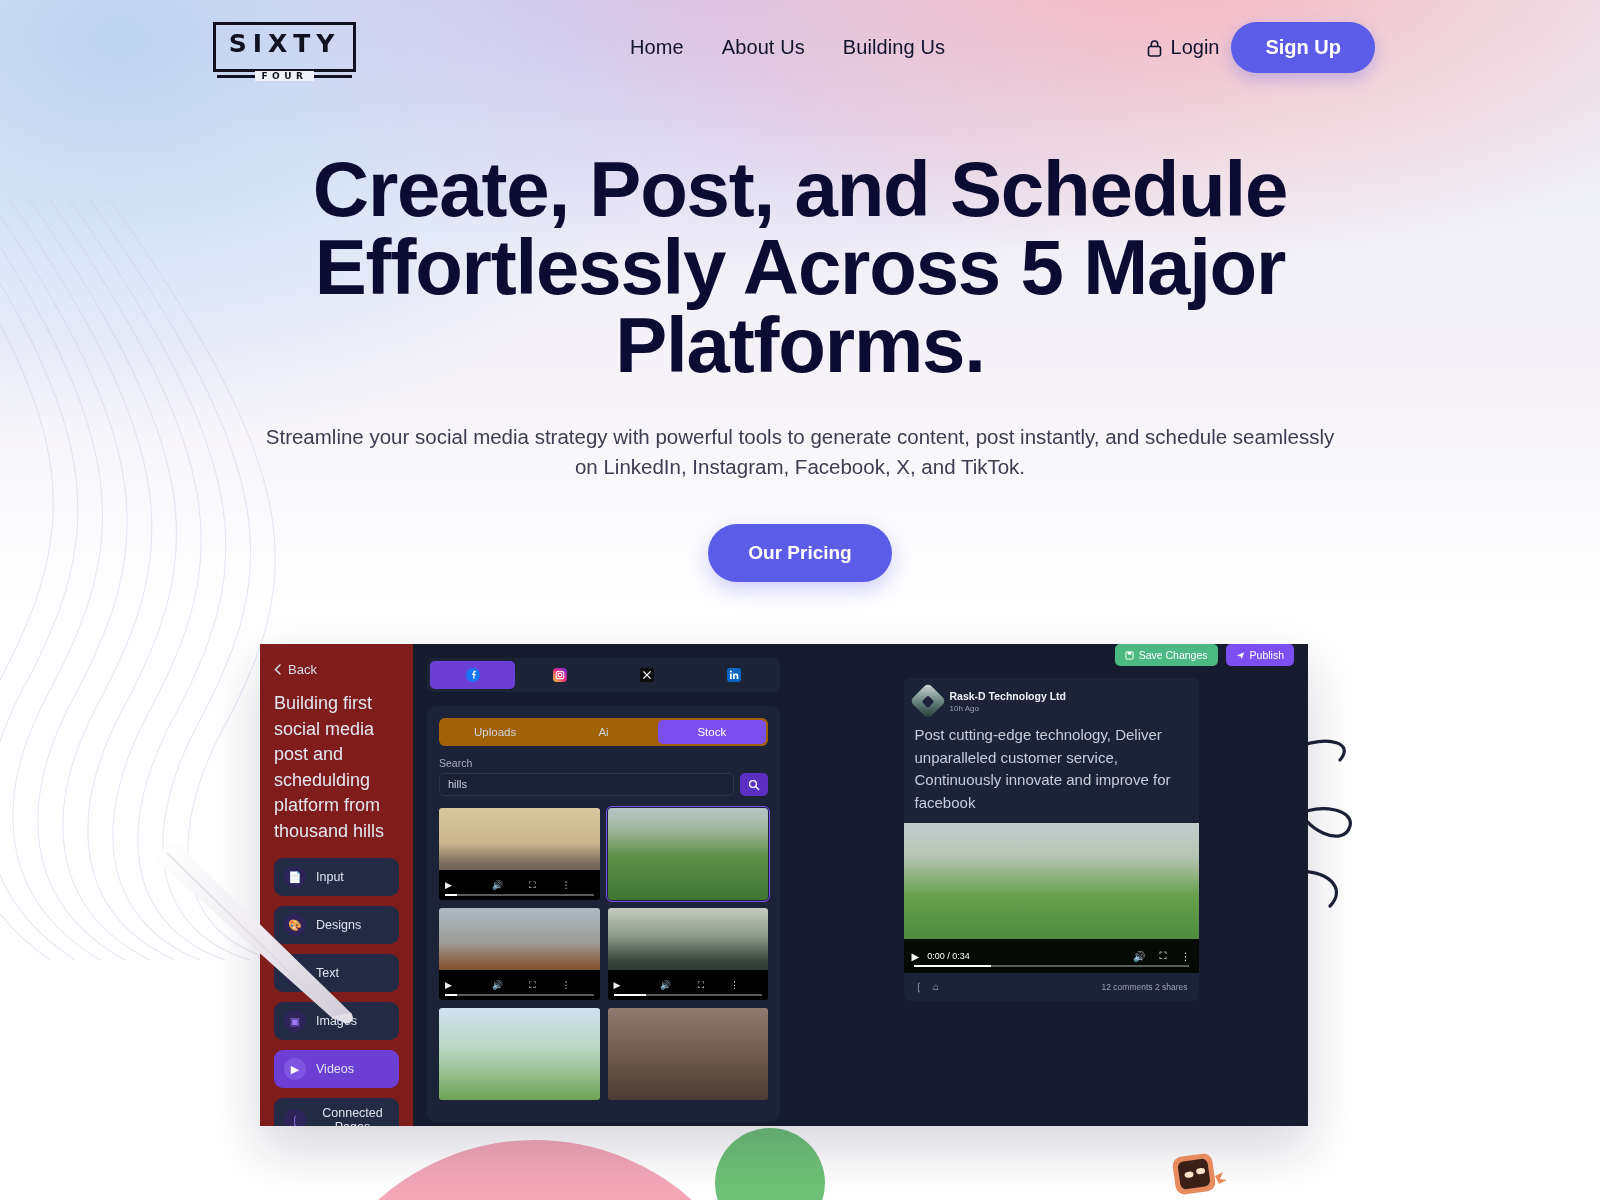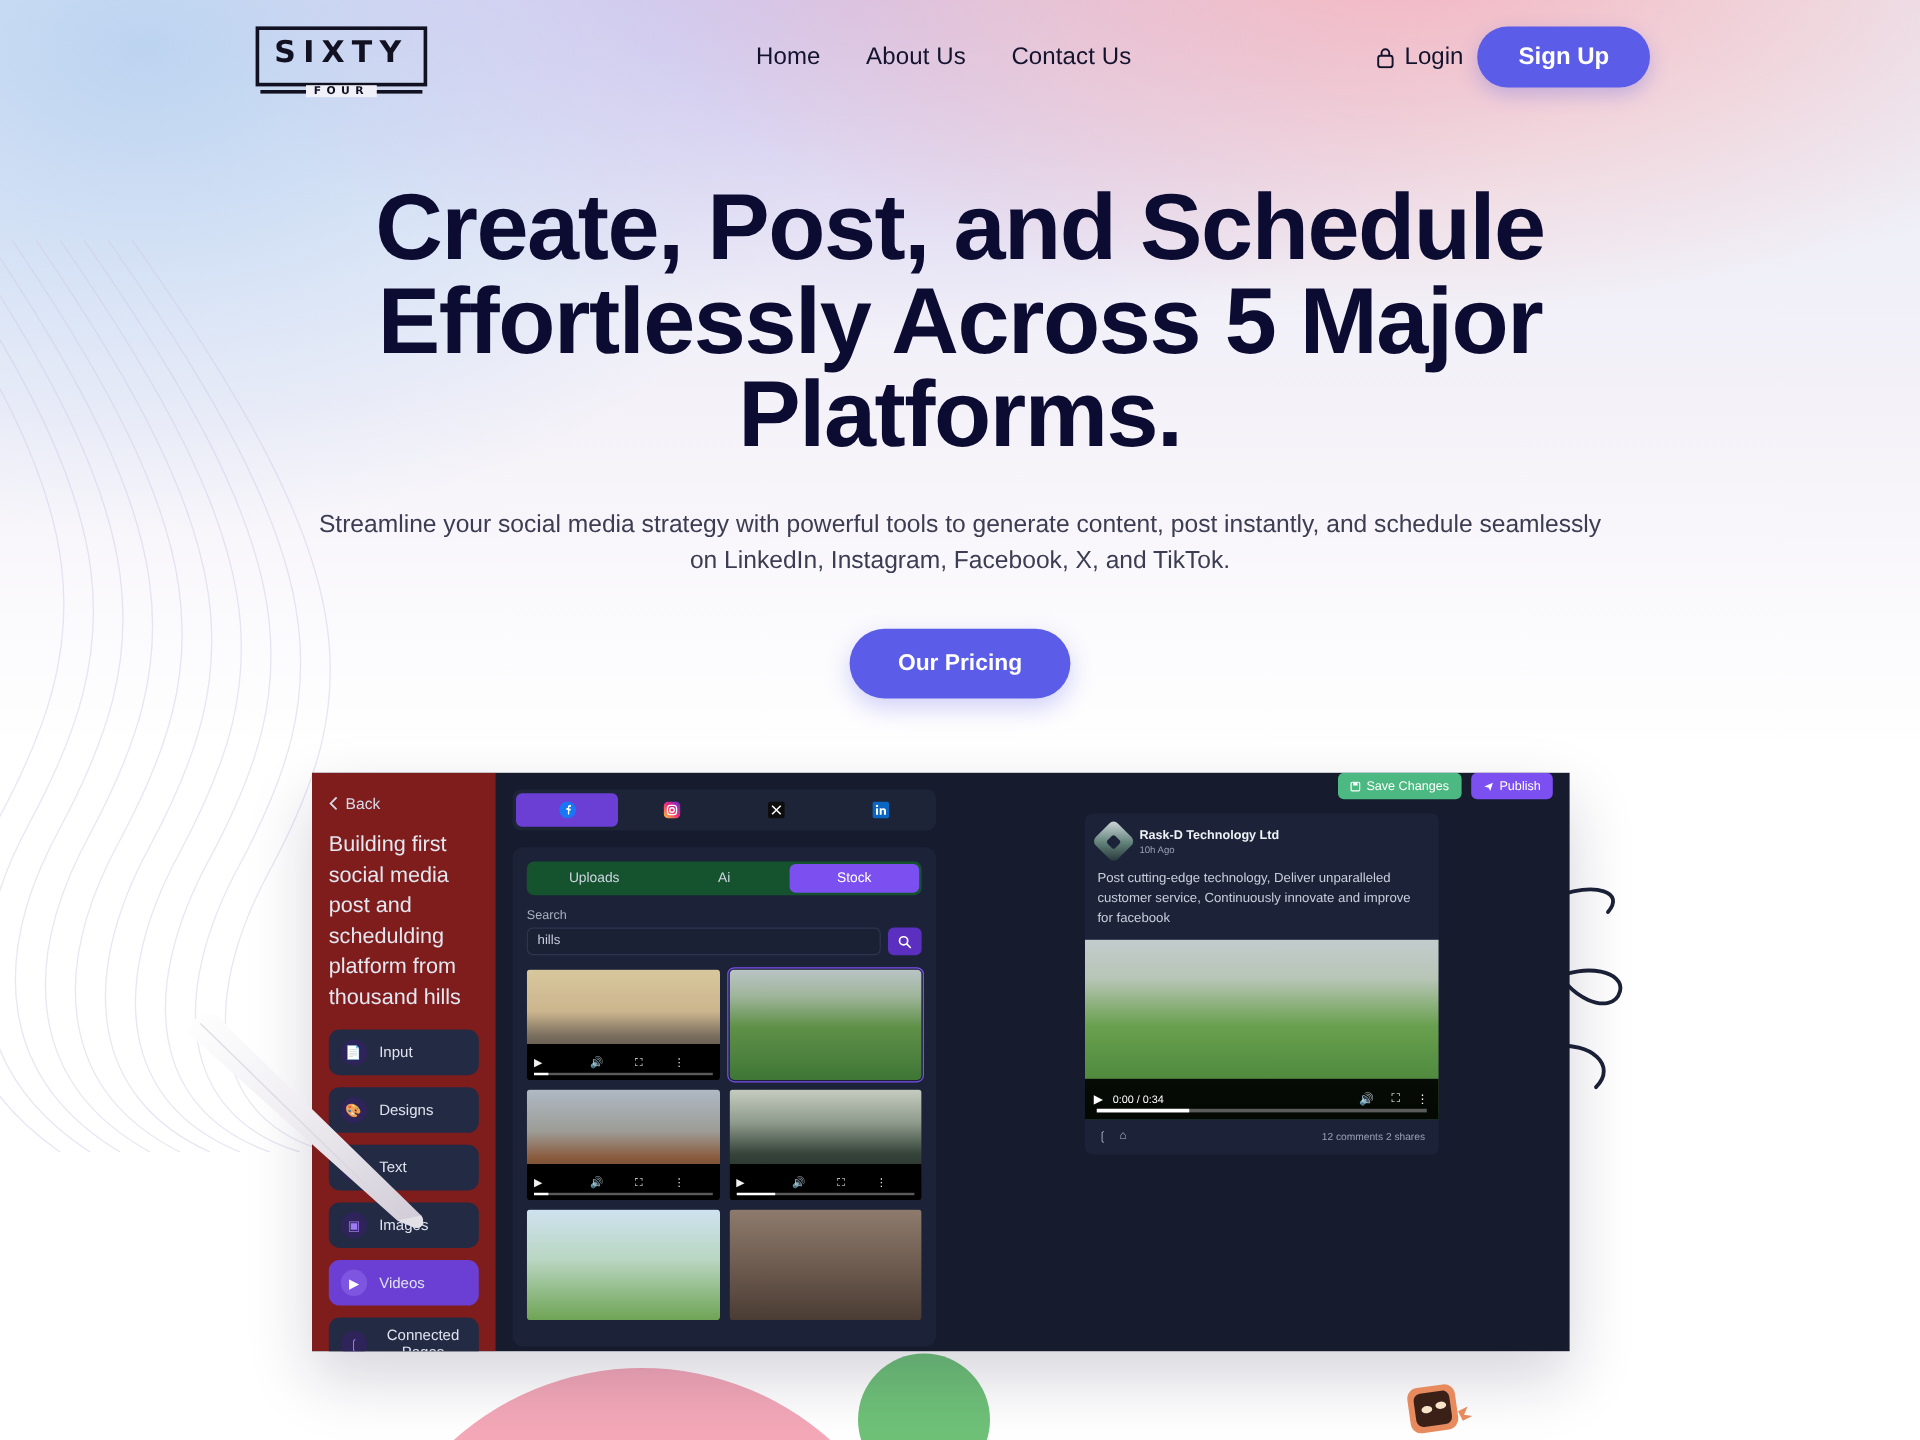--- a/index.html
+++ b/index.html
@@ -118,21 +118,21 @@
 
   
   #mk-center { position: absolute; left: 153px; top: 0; width: 381px; height: 482px; padding: 14px 14px 0; }
   #mk-platforms {
     height: 34px; background: #1d2438; border-radius: 7px; display: flex; align-items: center;
     padding: 3px; gap: 2px; margin-bottom: 14px;
   }
   .mk-plat { flex: 1; height: 28px; border-radius: 5px; display: flex; align-items: center; justify-content: center; }
   .mk-plat.active { background: #6b3fd4; }
   #mk-panel { background: #1c2338; border-radius: 9px; padding: 12px; height: 416px; }
-  #mk-tabs { height: 28px; background: #14532d; border-radius: 6px; display: flex; align-items: center; padding: 2px; }
+  #mk-tabs { height: 28px; background: #a16207; border-radius: 6px; display: flex; align-items: center; padding: 2px; }
   .mk-tab { flex: 1; text-align: center; font-size: 11.5px; color: #cfd4e2; line-height: 24px; border-radius: 5px; }
   .mk-tab.active { background: #7c4ff0; color: #fff; }
   #mk-search-label { color: #aab0c2; font-size: 10.5px; margin: 11px 0 4px; }
   #mk-search-row { display: flex; gap: 6px; }
   #mk-search-input {
     flex: 1; height: 23px; background: #1a2134; border: 1px solid #2d3consistency;
     border: 1px solid #2d3550; border-radius: 5px; color: #c9cede; font-size: 11px;
     padding: 0 8px; line-height: 21px;
   }
   #mk-search-btn { width: 28px; height: 23px; background: #5b2fbf; border-radius: 5px; display: flex; align-items: center; justify-content: center; }
@@ -157,21 +157,21 @@
   #mk-preview { width: 295px; margin: 8px auto 0; background: #1c2338; border-radius: 6px; overflow: hidden; }
   #mk-prev-head { display: flex; align-items: center; gap: 9px; padding: 10px 11px; }
   #mk-prev-avatar {
     width: 26px; height: 26px; flex: 0 0 26px; transform: rotate(45deg); border-radius: 5px;
     background: linear-gradient(135deg, #d7dee0 0%, #5f7f77 55%, #233034 100%);
     display: flex; align-items: center; justify-content: center;
   }
   #mk-prev-avatar span { width: 9px; height: 9px; background: #1c2338; border-radius: 2px; }
   #mk-prev-name { color: #eef1f6; font-size: 10.5px; font-weight: 700; }
   #mk-prev-time { color: #99a0b4; font-size: 8px; margin-top: 2px; }
-  #mk-prev-text { color: #c8cddb; font-size: 11px; line-height: 1.5; padding: 0 11px 9px; }
+  #mk-prev-text { color: #c8cddb; font-size: 15px; line-height: 1.5; padding: 0 11px 9px; }
   #mk-prev-media { height: 150px; position: relative; overflow: hidden; }
   #mk-prev-ctrl { position: absolute; left: 0; right: 0; bottom: 0; height: 34px; background: rgba(0,0,0,.92); display: flex; align-items: center; padding: 0 8px; }
   #mk-prev-time-label { color: #fff; font-size: 9px; margin-left: 8px; }
   #mk-prev-foot { display: flex; align-items: center; justify-content: space-between; padding: 8px 11px 9px; }
   #mk-prev-foot .icons { display: flex; gap: 10px; color: #aeb4c4; font-size: 10px; }
   #mk-prev-stats { color: #9aa1b4; font-size: 8.5px; }
 
   
   #pen { position: absolute; left: 155px; top: 843px; width: 250px; height: 190px; z-index: 7; pointer-events: none; }
 </style>
@@ -201,21 +201,21 @@
     <div class="four-wrap">
       <span class="fseg"></span>
       <span class="four">FOUR</span>
       <span class="fseg"></span>
     </div>
   </div>
 
   <nav id="nav">
     <a href="#">Home</a>
     <a href="#">About Us</a>
-    <a href="#">Contact Us</a>
+    <a href="#">Building Us</a>
   </nav>
 
   <div id="auth">
     <div id="login-btn">
       <svg width="15" height="18" viewBox="0 0 15 18" fill="none">
         <rect x="1.5" y="7.5" width="12" height="9.5" rx="2" stroke="#13132e" stroke-width="1.6"></rect>
         <path d="M4.3 7.5V5.2a3.2 3.2 0 016.4 0v2.3" stroke="#13132e" stroke-width="1.6"></path>
       </svg>
       <span>Login</span>
     </div>

